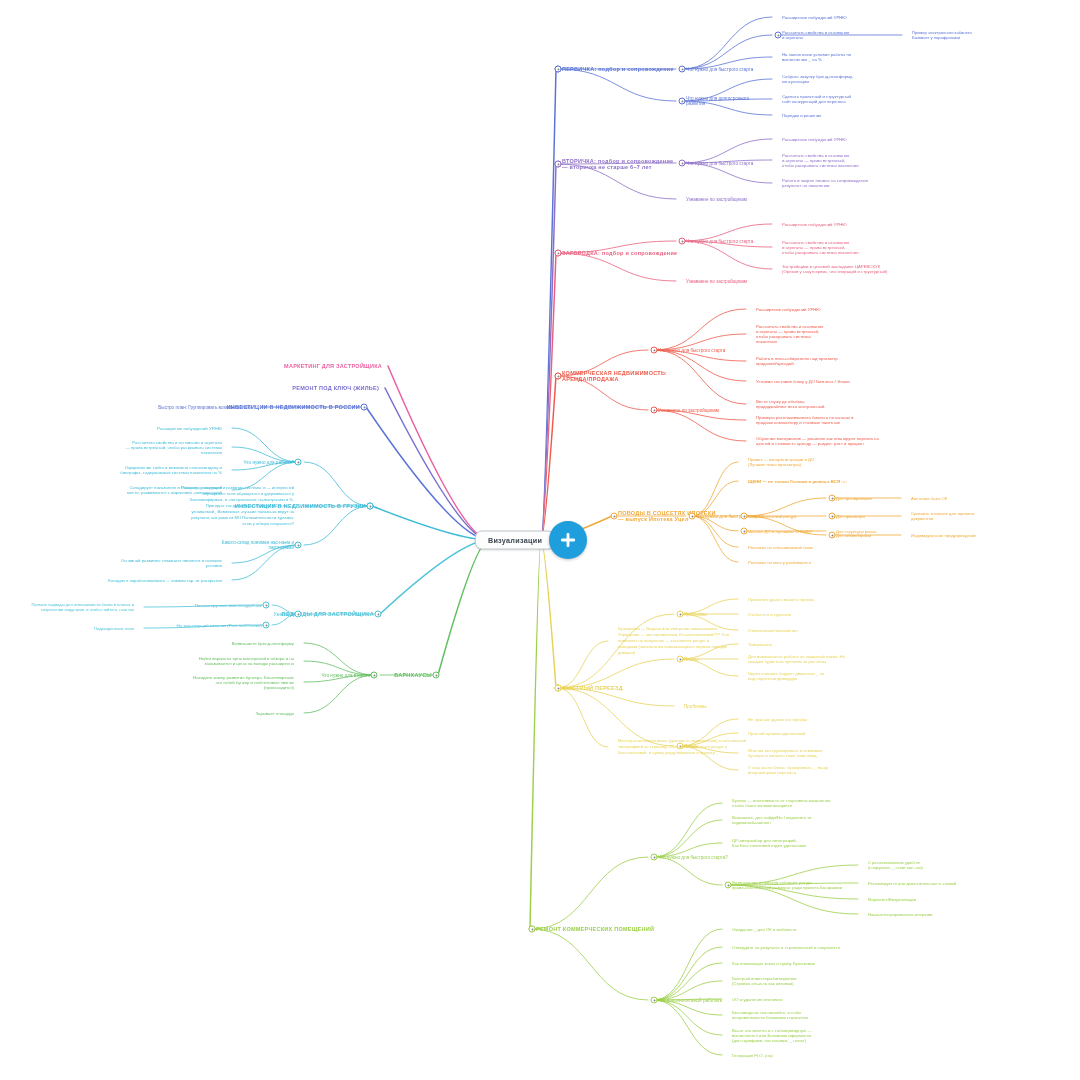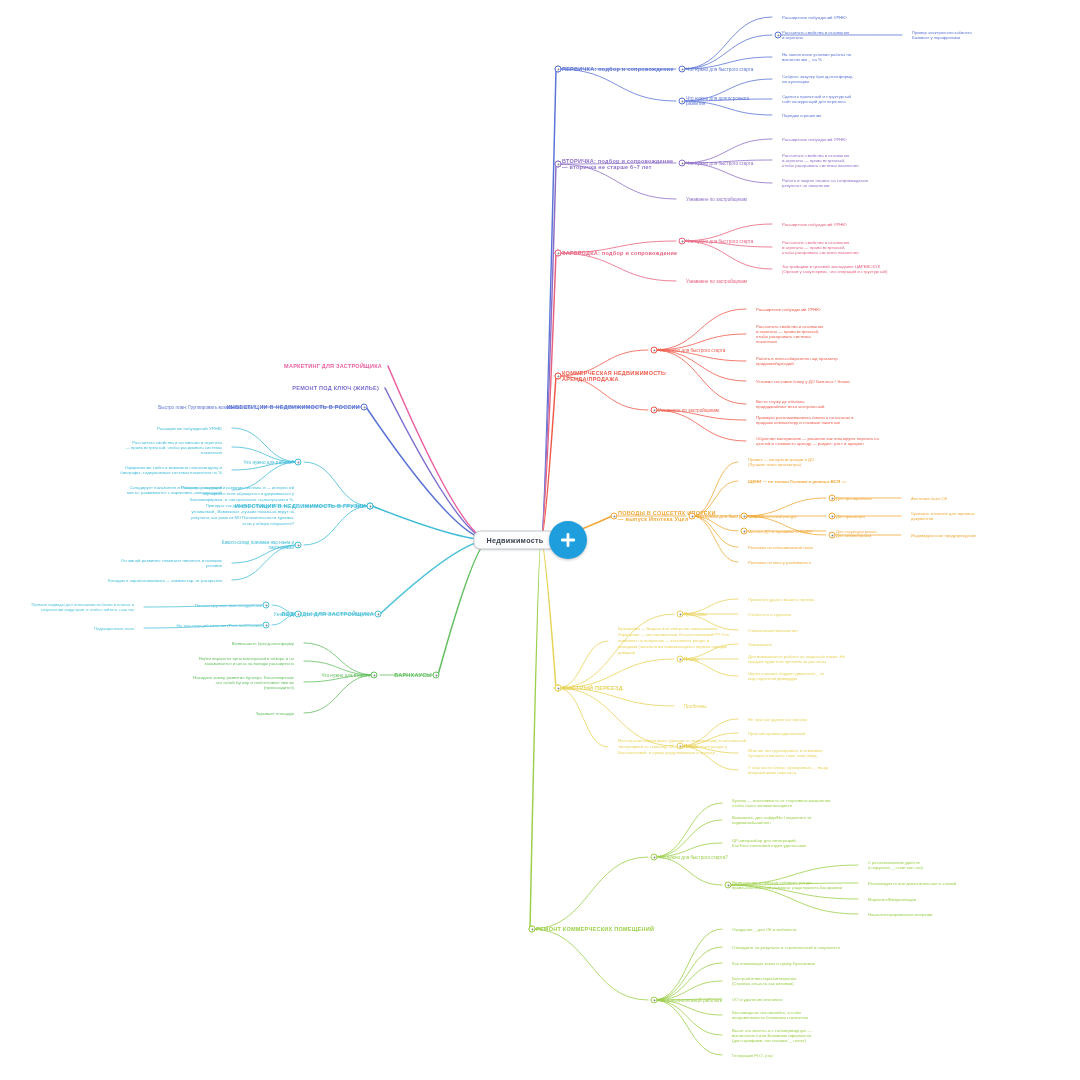--- a/index.html
+++ b/index.html
@@ -595,21 +595,21 @@
         <span class="txt" style="color: rgb(91, 116, 214);">Быстро план: Группировать возможностями</span>
       </div>
       <div class="node lv1 left" style="top: 388px; right: 701px;">
         <span class="txt" style="color: rgb(122, 111, 208);">РЕМОНТ ПОД КЛЮЧ (ЖИЛЬЕ)</span>
       </div>
       <div class="node lv1 left" style="top: 366px; right: 698px;">
         <span class="txt" style="color: rgb(234, 95, 160);">МАРКЕТИНГ ДЛЯ ЗАСТРОЙЩИКА</span>
       </div>
     </div>
 
-  <div class="root" style="left:515px;top:540px;">Недвижимость</div>
+  <div class="root" style="left:515px;top:540px;">Визуализации</div>
 
   <div class="plus" style="left:568px;top:540px;">
     <svg width="20" height="20" viewBox="0 0 20 20">
       <rect x="8.6" y="3" width="2.8" height="14" rx="1.2" fill="#fff"></rect>
       <rect x="3" y="8.6" width="14" height="2.8" rx="1.2" fill="#fff"></rect>
     </svg>
   </div>
 </div>
 
 </body></html>

